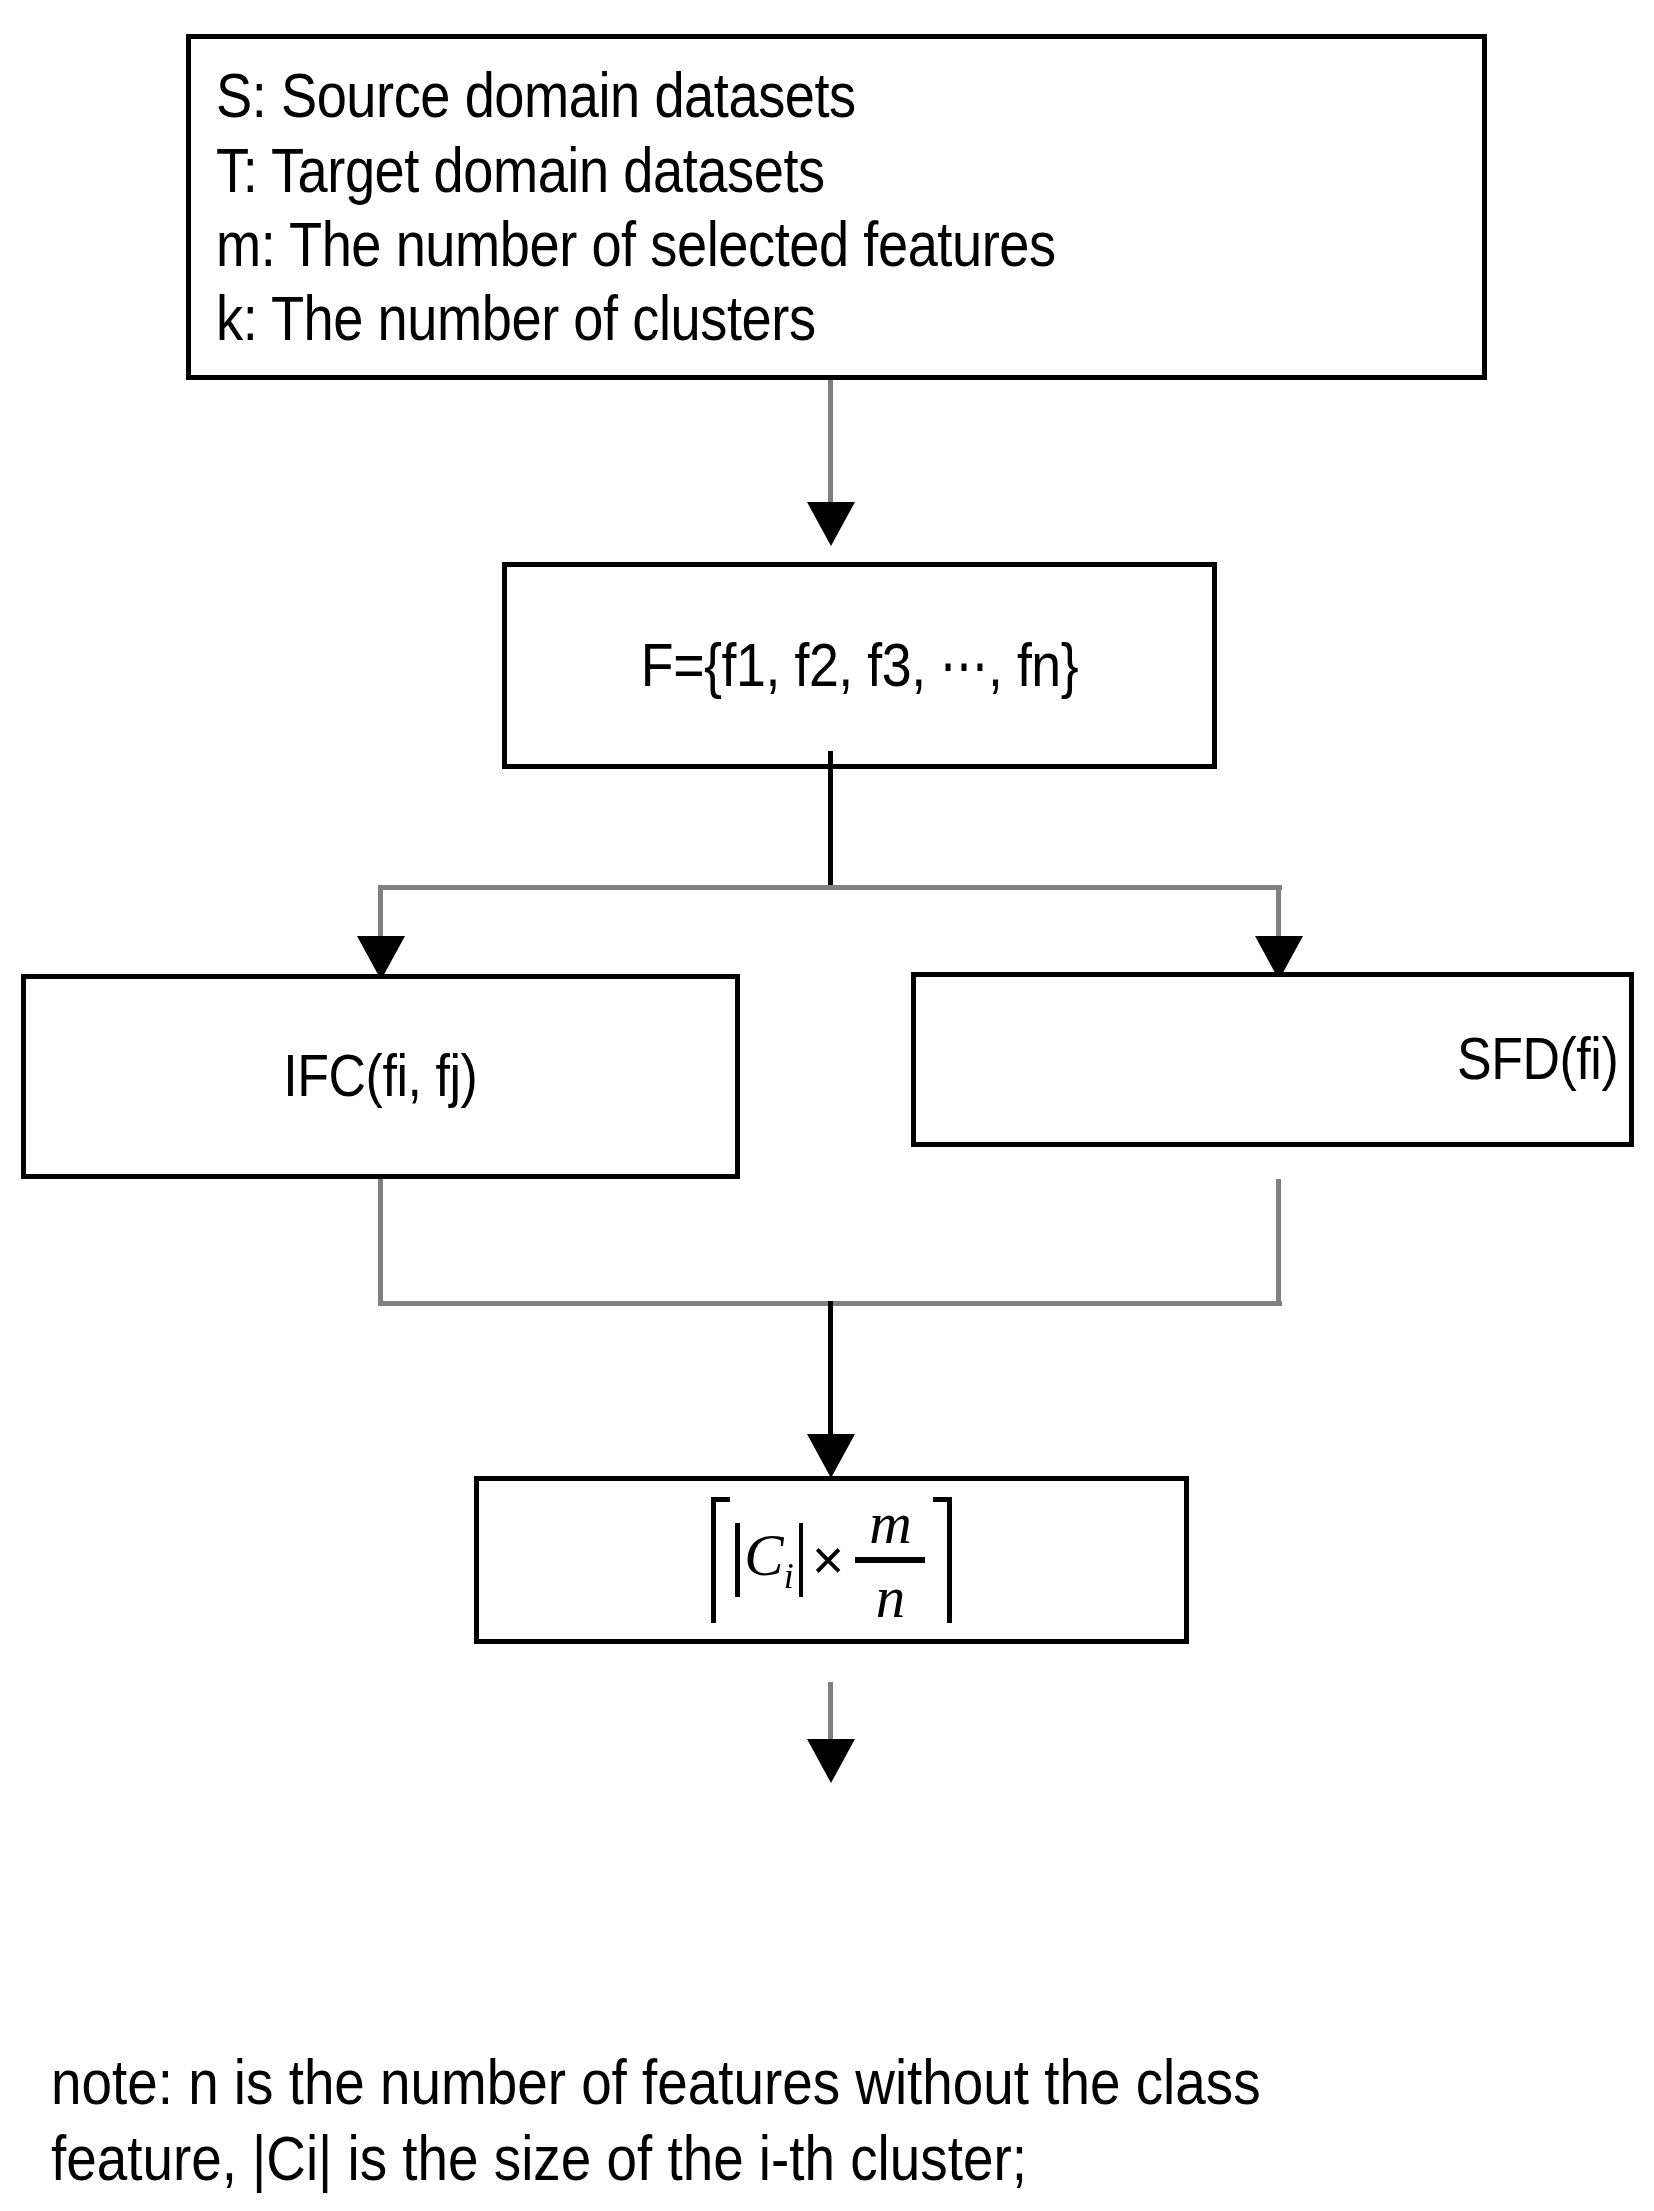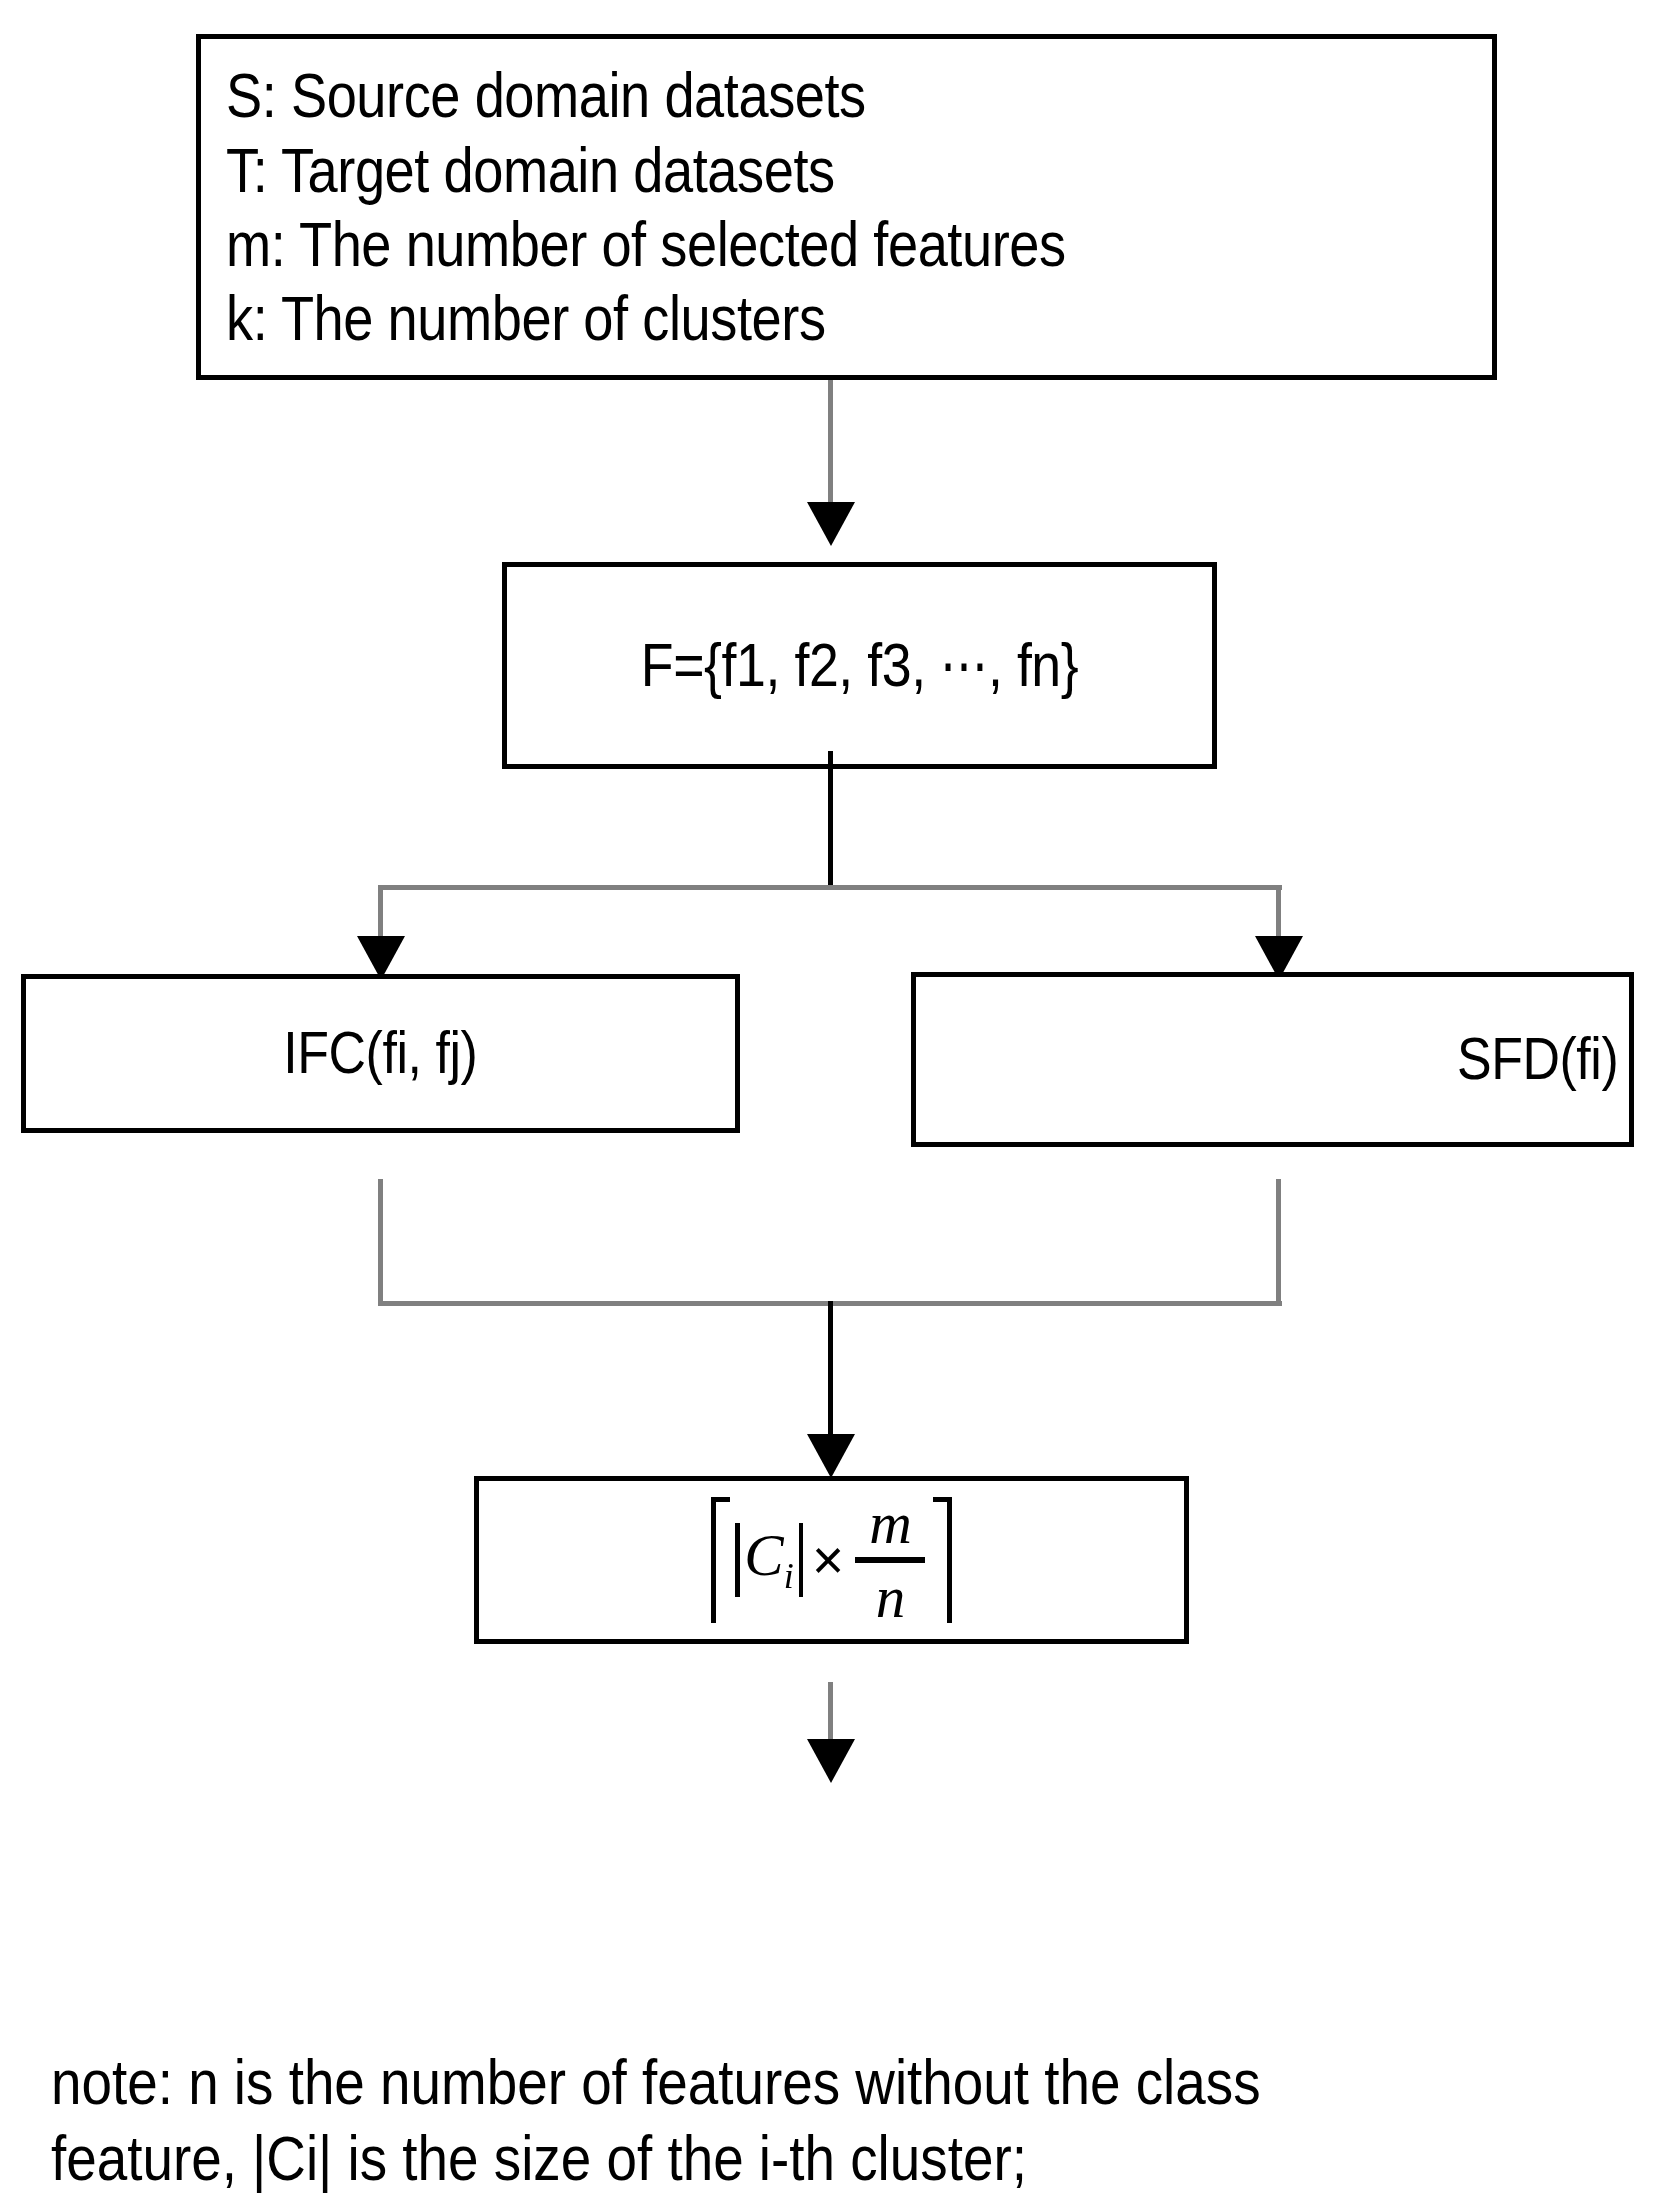--- a/index.html
+++ b/index.html
@@ -36,21 +36,21 @@
     line-height: 1.06;
     letter-spacing: -0.5px;
     white-space: pre;
     font-stretch: condensed;
     transform: scaleX(0.88);
     transform-origin: center center;
   }
 
   
   #box-legend {
-    left: 196px;
+    left: 186px;
     top: 34px;
     width: 1301px;
     height: 346px;
     justify-content: flex-start;
     padding-left: 25px;
   }
   #box-legend .node-text {
     text-align: left;
     font-size: 63px;
     line-height: 1.18;
@@ -64,21 +64,21 @@
     width: 715px;
     height: 207px;
     margin-top: 18px;
   }
   #box-features .node-text { font-size: 61px; }
 
   #box-ifc {
     left: 21px;
     top: 974px;
     width: 719px;
-    height: 159px;
+    height: 205px;
   }
   #box-sfd {
     left: 911px;
     top: 972px;
     width: 723px;
     height: 175px;
     justify-content: flex-end;
   }
 
   #box-formula {

